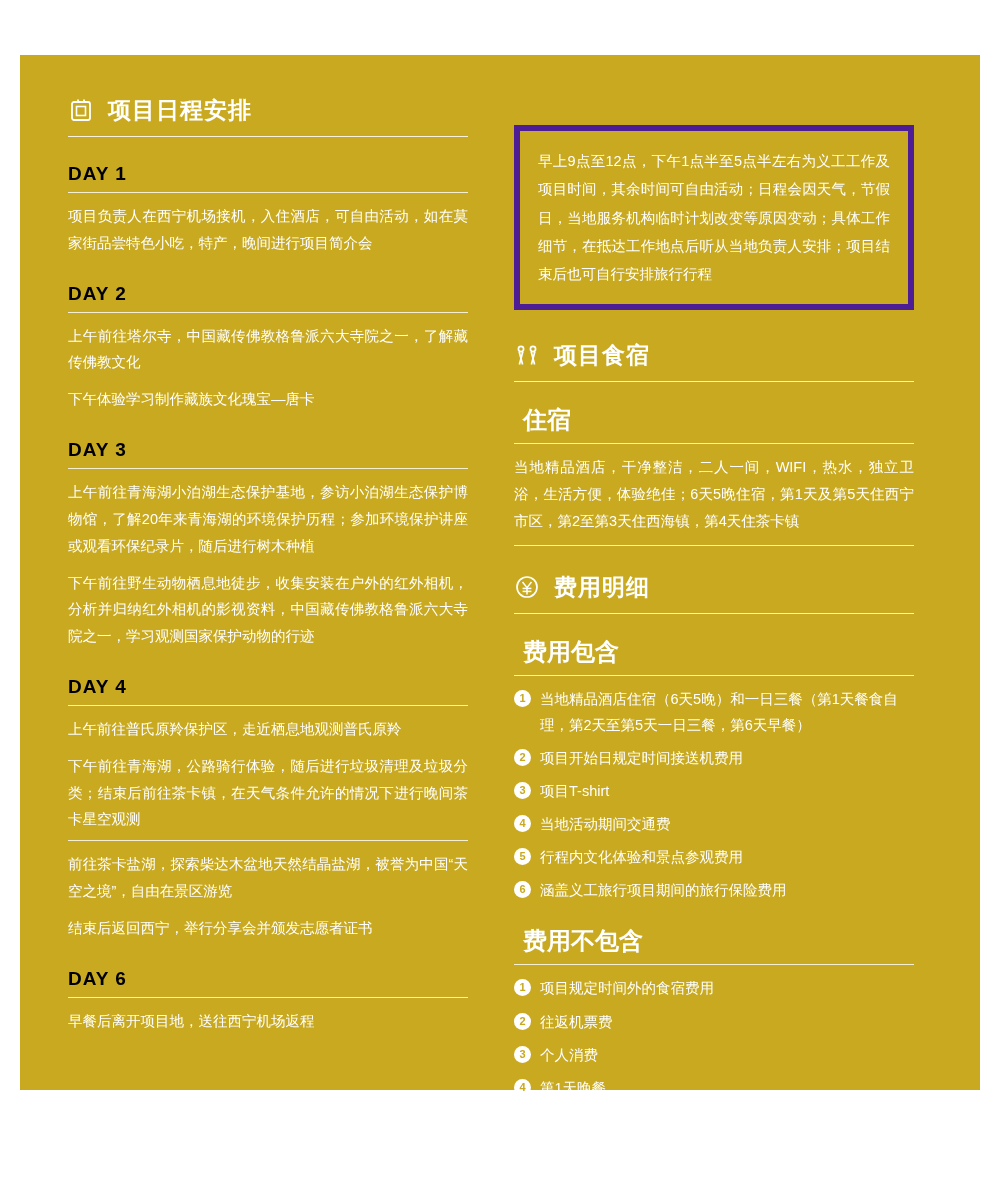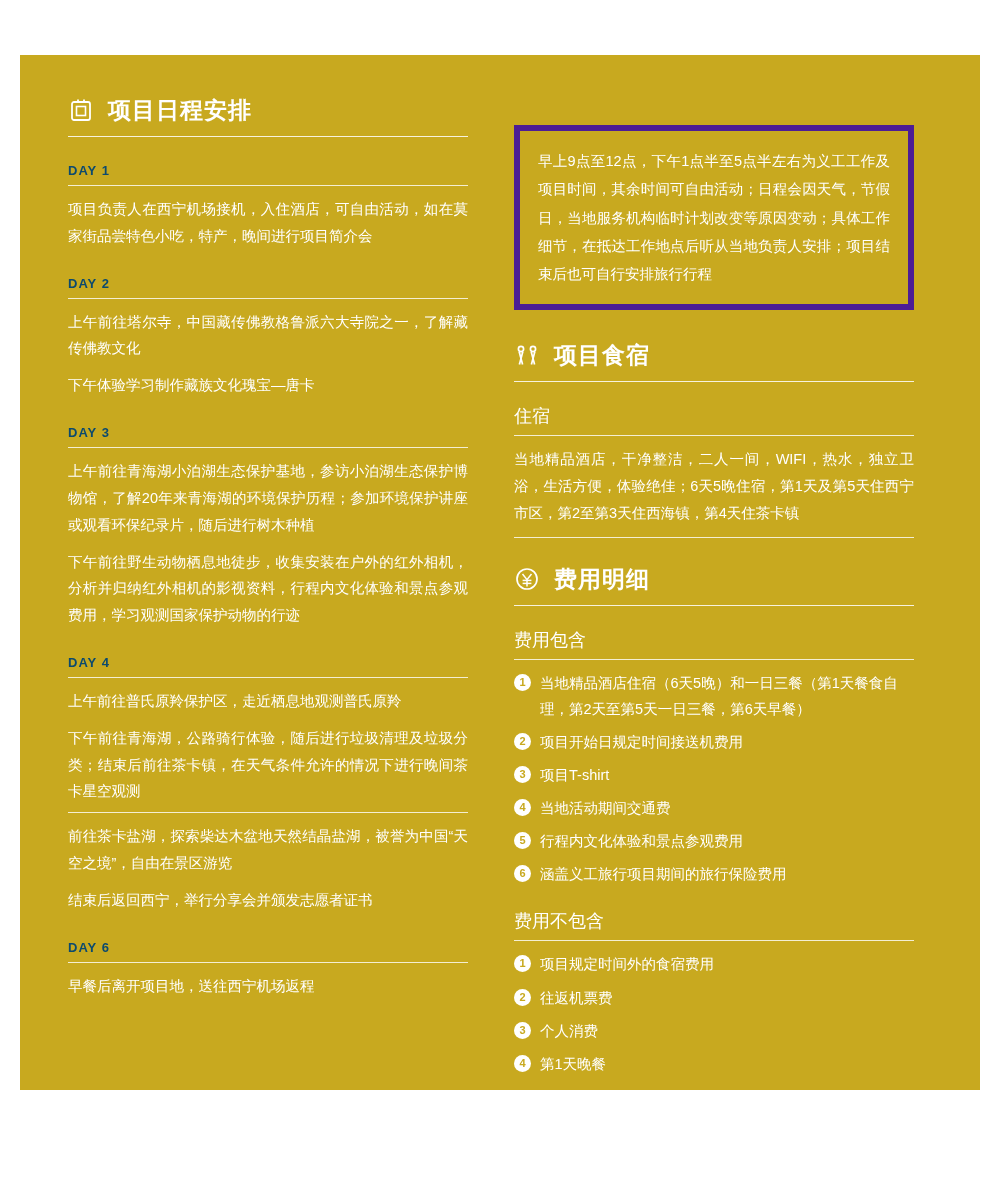--- a/index.html
+++ b/index.html
@@ -58,23 +58,23 @@
     letter-spacing: 1px;
   }
   .rule {
     border: 0;
     border-top: 1px solid #ffffff;
     opacity: 0.85;
     margin: 10px 0 0 0;
   }
 
   .day-label {
-    font-size: 13px;
+    font-size: 19px;
     font-weight: bold;
-    color: #0c4a6e;
+    color: #000000;
     letter-spacing: 1px;
     margin: 26px 0 0 0;
   }
   .day-rule {
     border: 0;
     border-top: 1px solid rgba(255,255,255,0.8);
     margin: 7px 0 10px 0;
   }
   .para {
     font-size: 14.5px;
@@ -86,24 +86,24 @@
   .para:last-child { margin-bottom: 0; }
 
   .note-box {
     border: 6px solid #4c1d95;
     padding: 16px 18px 16px 18px;
     box-sizing: border-box;
   }
   .note-box .para { margin: 0; line-height: 1.95; }
 
   .sub-title {
-    font-size: 18px;
-    font-weight: normal;
+    font-size: 24px;
+    font-weight: bold;
     color: #ffffff;
-    margin: 22px 0 0 0;
+    margin: 22px 0 0 9px;
   }
   .sub-rule {
     border: 0;
     border-top: 1px solid rgba(255,255,255,0.8);
     margin: 7px 0 10px 0;
   }
 
   .num-list {
     list-style: none;
     margin: 6px 0 0 0;
@@ -168,21 +168,21 @@
           <div class="day-label">DAY 2</div>
           <hr class="day-rule">
           <p class="para">上午前往塔尔寺，中国藏传佛教格鲁派六大寺院之一，了解藏传佛教文化</p>
           <p class="para">下午体验学习制作藏族文化瑰宝—唐卡</p>
         </div>
 
         <div>
           <div class="day-label">DAY 3</div>
           <hr class="day-rule">
           <p class="para">上午前往青海湖小泊湖生态保护基地，参访小泊湖生态保护博物馆，了解20年来青海湖的环境保护历程；参加环境保护讲座或观看环保纪录片，随后进行树木种植</p>
-          <p class="para">下午前往野生动物栖息地徒步，收集安装在户外的红外相机，分析并归纳红外相机的影视资料，行程内文化体验和景点参观费用，学习观测国家保护动物的行迹</p>
+          <p class="para">下午前往野生动物栖息地徒步，收集安装在户外的红外相机，分析并归纳红外相机的影视资料，中国藏传佛教格鲁派六大寺院之一，学习观测国家保护动物的行迹</p>
         </div>
 
         <div>
           <div class="day-label">DAY 4</div>
           <hr class="day-rule">
           <p class="para">上午前往普氏原羚保护区，走近栖息地观测普氏原羚</p>
           <p class="para">下午前往青海湖，公路骑行体验，随后进行垃圾清理及垃圾分类；结束后前往茶卡镇，在天气条件允许的情况下进行晚间茶卡星空观测</p>
         </div>
 
         <div>

